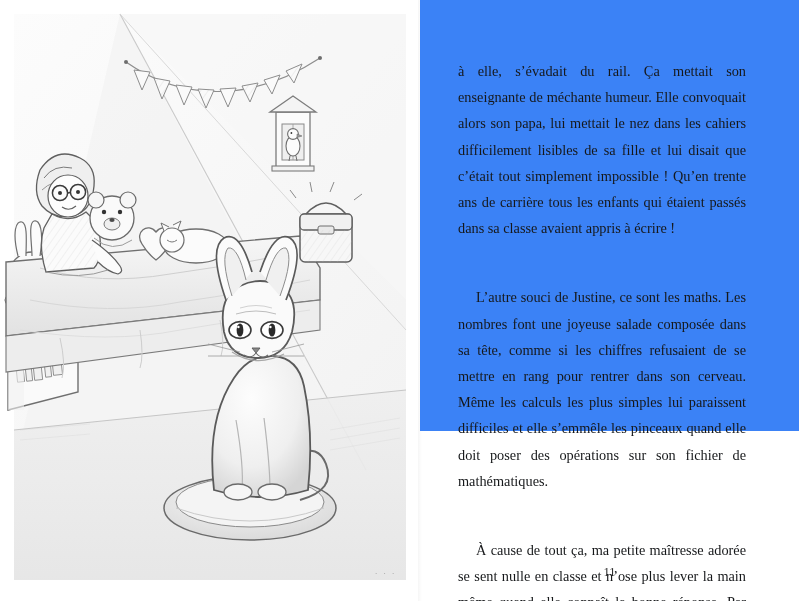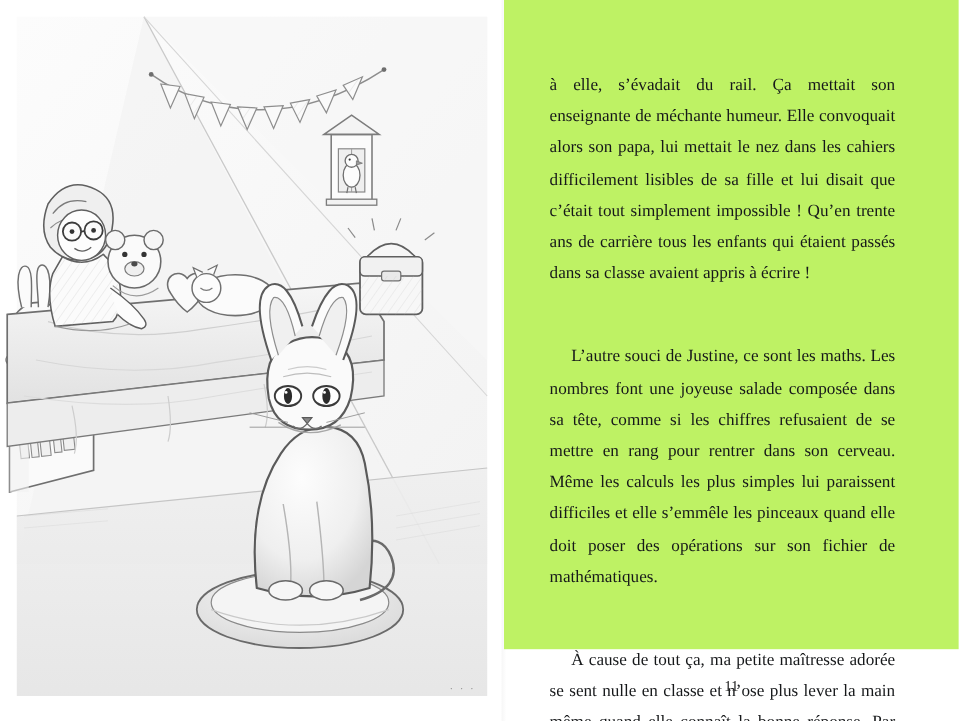--- a/index.html
+++ b/index.html
@@ -45,23 +45,23 @@
     left: 375px;
     top: 566px;
     font-size: 9px;
     color: #9a9a9a;
     letter-spacing: 2px;
   }
   
   .page-right {
     position: relative;
     width: 379px;
-    height: 541px;
+    height: 431px;
     flex: 0 0 379px;
-    background: #bef264;
+    background: #3b82f6;
   }
   .text-column {
     position: absolute;
     left: 38px;
     top: 58px;
     width: 288px;
   }
   .text-column p {
     margin: 0;
     font-size: 14.3px;

